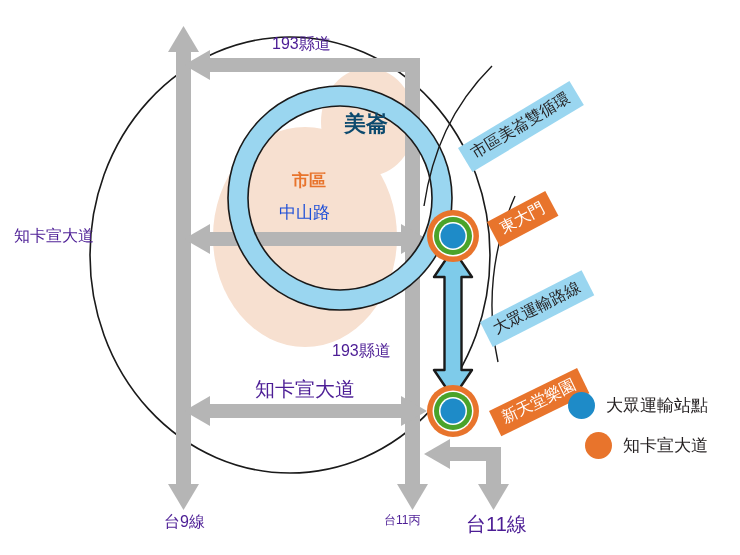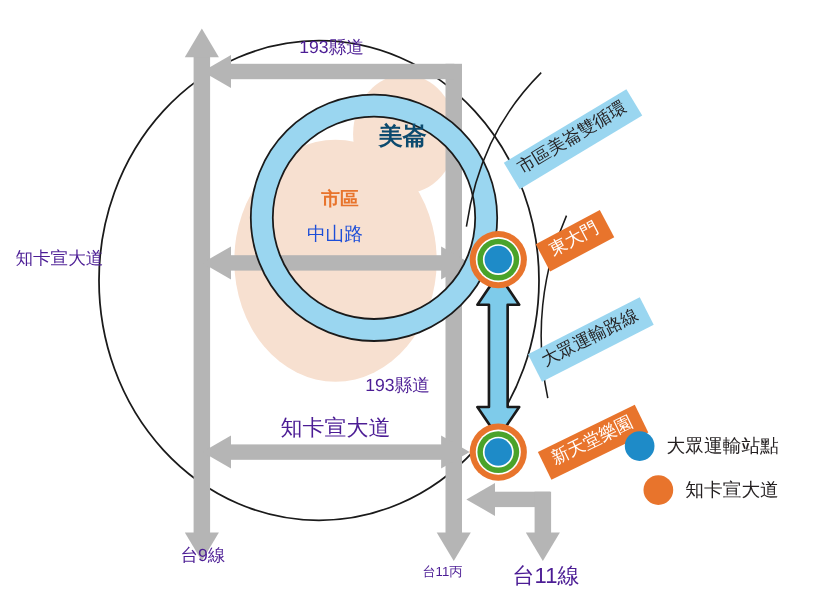--- a/index.html
+++ b/index.html
@@ -30,21 +30,21 @@
     white-space: nowrap;
     color: #4c1d95;
     font-family: "Liberation Sans", "DejaVu Sans", sans-serif;
     line-height: 1;
   }
   
   #lbl-dahualien   { left: 14px;  top: 228px; font-size: 16px; }
   #lbl-193-top     { left: 272px; top: 36px;  font-size: 16px; }
   #lbl-193-bottom  { left: 332px; top: 343px; font-size: 16px; }
   #lbl-zhikaxuan   { left: 255px; top: 379px; font-size: 20px; }
-  #lbl-tai9        { left: 164px; top: 498px; font-size: 16px; }
+  #lbl-tai9        { left: 164px; top: 514px; font-size: 16px; }
   #lbl-tai11bing   { left: 384px; top: 514px; font-size: 12px; }
   #lbl-tai11       { left: 466px; top: 514px; font-size: 20px; }
   #lbl-shiqu       { left: 292px; top: 172px; font-size: 17px; color: #e8742c; font-weight: bold; }
   #lbl-zhongshan   { left: 279px; top: 204px; font-size: 17px; color: #1d4ed8; }
   #lbl-meilun      { left: 344px; top: 113px; font-size: 22px; color: #0c4a6e; font-weight: bold; }
 
   
   .ribbon {
     position: absolute;
     white-space: nowrap;

